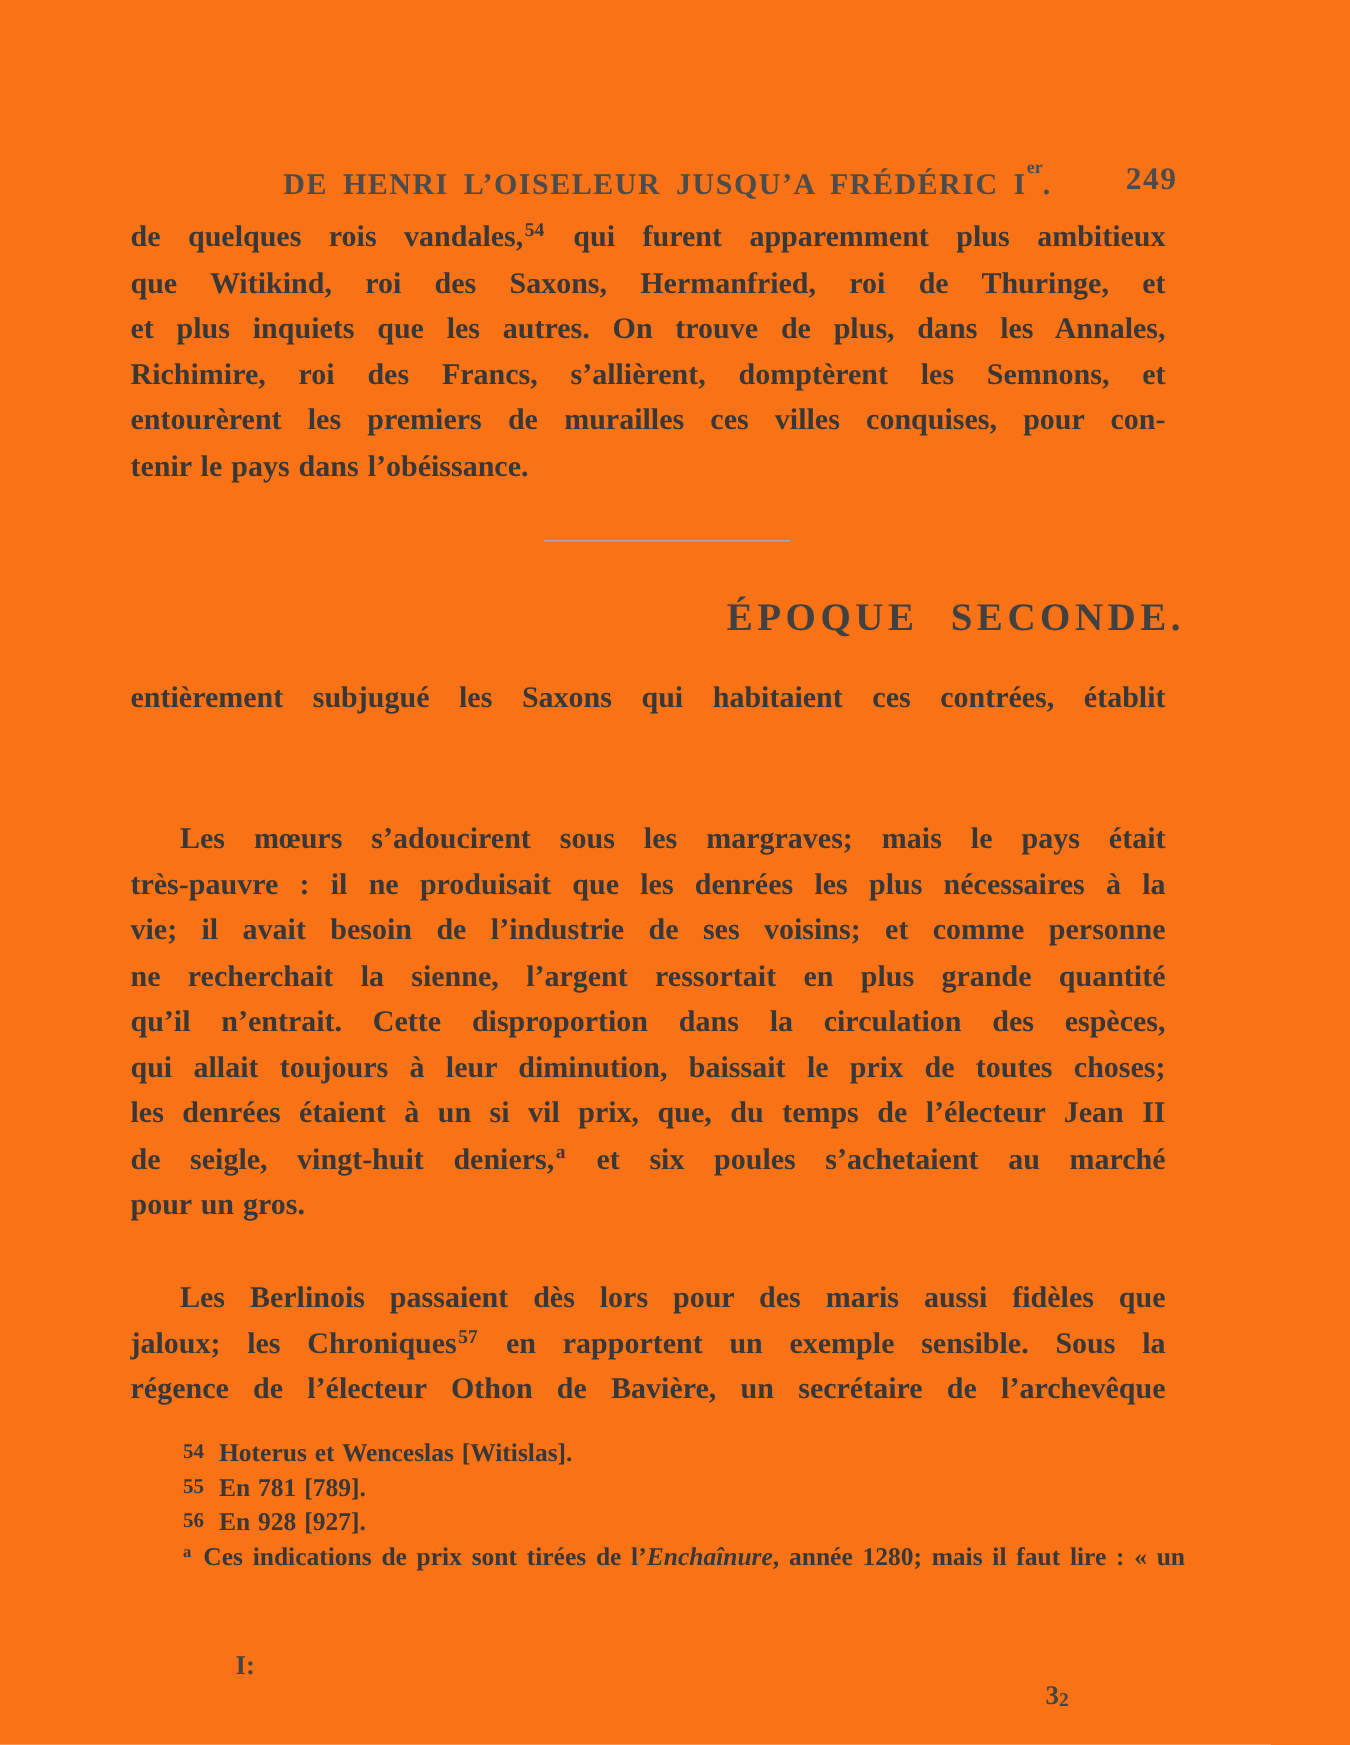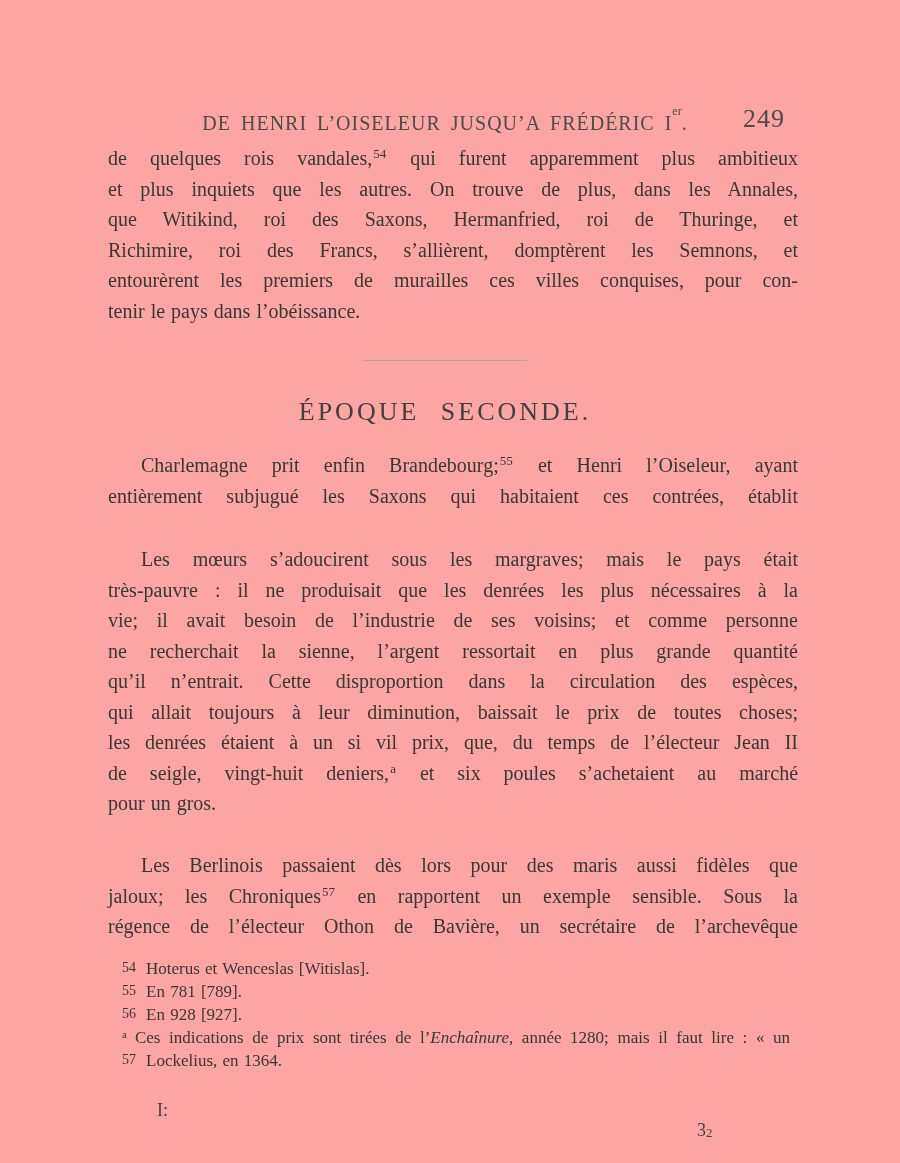--- a/index.html
+++ b/index.html
@@ -1,39 +1,40 @@
 <!DOCTYPE html>
 <html><head>
 <meta charset="utf-8">
 <style>
   html,body{margin:0;padding:0;}
   #page{
     position:relative;
     width:900px;height:1163px;
-    background:#fca5a5;
+    background:#f97316;
     overflow:hidden;
     font-family:"Liberation Serif","DejaVu Serif",serif;
     color:#383838;
+    font-weight:bold;
   }
   
   .header-row{
     position:absolute;left:100px;top:104px;width:690px;height:30px;
     line-height:28px;
   }
   .header-title{
     position:absolute;left:0;right:0;text-align:center;
     font-size:20px;letter-spacing:1px;word-spacing:4px;color:#4c4c4c;
     white-space:nowrap;
   }
   .header-title sup{font-size:12px;position:relative;top:-7px;letter-spacing:0;}
   .page-number{
-    position:absolute;right:5px;top:1px;font-size:26px;color:#4c4c4c;letter-spacing:1px;
+    position:absolute;right:5px;top:1px;font-size:21px;color:#4c4c4c;letter-spacing:1px;
   }
   
-  .para{position:absolute;left:108px;width:690px;font-size:20px;}
+  .para{position:absolute;left:87px;width:690px;font-size:20px;}
   .line{
     height:30.5px;line-height:30.5px;white-space:nowrap;
     word-spacing:1px;
   }
   .line.just{
     white-space:normal;
     text-align:justify;text-align-last:justify;
   }
   .line.indent{padding-left:33px;}
   .sup{font-size:13px;position:relative;top:-7px;margin:0 1px;}
@@ -42,21 +43,21 @@
   #para-1{top:450px;}
   #para-2{top:544px;}
   #para-3{top:850px;}
   
   .divider{
     position:absolute;left:363px;top:360px;width:164px;height:1px;
     background:#a9a9a6;
   }
   .section-heading{
     position:absolute;left:100px;top:397px;width:690px;
-    text-align:center;font-size:26px;letter-spacing:3px;word-spacing:12px;
+    text-align:right;font-size:26px;letter-spacing:3px;word-spacing:12px;
     color:#414141;white-space:nowrap;
   }
   
   .footnotes{position:absolute;left:100px;top:959px;width:690px;font-size:17px;}
   .fline{height:23px;line-height:19px;white-space:nowrap;word-spacing:1px;}
   .fline.just{white-space:normal;text-align:justify;text-align-last:justify;}
   .fline.findent{padding-left:22px;}
   .fmark{font-size:14px;position:relative;top:-2px;margin-right:10px;}
   .fmark-sup{font-size:11px;position:relative;top:-5px;margin-right:8px;}
   
@@ -69,33 +70,32 @@
 
 <div id="page">
 
   <div class="header-row">
     <div class="header-title"><span>DE HENRI L’OISELEUR JUSQU’A FRÉDÉRIC I</span><sup>er</sup><span>.</span></div>
     <div class="page-number">249</div>
   </div>
 
   <div class="para" id="para-0">
       <div class="line just"><span>de quelques rois vandales,</span><span class="sup">54</span><span> qui furent apparemment plus ambitieux</span></div>
+      <div class="line just"><span>que Witikind, roi des Saxons, Hermanfried, roi de Thuringe, et</span></div>
       <div class="line just"><span>et plus inquiets que les autres. On trouve de plus, dans les Annales,</span></div>
-      <div class="line just"><span>que Witikind, roi des Saxons, Hermanfried, roi de Thuringe, et</span></div>
       <div class="line just"><span>Richimire, roi des Francs, s’allièrent, domptèrent les Semnons, et</span></div>
       <div class="line just"><span>entourèrent les premiers de murailles ces villes conquises, pour con-</span></div>
       <div class="line"><span>tenir le pays dans l’obéissance.</span></div>
     </div>
 
   <div class="divider"></div>
 
   <div class="section-heading">ÉPOQUE SECONDE.</div>
 
   <div class="para" id="para-1">
-      <div class="line just indent"><span>Charlemagne prit enfin Brandebourg;</span><span class="sup">55</span><span> et Henri l’Oiseleur, ayant</span></div>
       <div class="line just"><span>entièrement subjugué les Saxons qui habitaient ces contrées, établit</span></div>
     </div>
   <div class="para" id="para-2">
       <div class="line just indent"><span>Les mœurs s’adoucirent sous les margraves; mais le pays était</span></div>
       <div class="line just"><span>très-pauvre : il ne produisait que les denrées les plus nécessaires à la</span></div>
       <div class="line just"><span>vie; il avait besoin de l’industrie de ses voisins; et comme personne</span></div>
       <div class="line just"><span>ne recherchait la sienne, l’argent ressortait en plus grande quantité</span></div>
       <div class="line just"><span>qu’il n’entrait. Cette disproportion dans la circulation des espèces,</span></div>
       <div class="line just"><span>qui allait toujours à leur diminution, baissait le prix de toutes choses;</span></div>
       <div class="line just"><span>les denrées étaient à un si vil prix, que, du temps de l’électeur Jean II</span></div>
@@ -106,19 +106,18 @@
       <div class="line just indent"><span>Les Berlinois passaient dès lors pour des maris aussi fidèles que</span></div>
       <div class="line just"><span>jaloux; les Chroniques</span><span class="sup">57</span><span> en rapportent un exemple sensible. Sous la</span></div>
       <div class="line just"><span>régence de l’électeur Othon de Bavière, un secrétaire de l’archevêque</span></div>
     </div>
 
   <div class="footnotes" id="footnotes">
       <div class="fline findent"><span class="fmark">54</span><span>Hoterus et Wenceslas [Witislas].</span></div>
       <div class="fline findent"><span class="fmark">55</span><span>En 781 [789].</span></div>
       <div class="fline findent"><span class="fmark">56</span><span>En 928 [927].</span></div>
       <div class="fline just findent"><span class="fmark-sup">a</span><span>Ces indications de prix sont tirées de l’</span><span class="it">Enchaînure</span><span>, année 1280; mais il faut lire : « un</span></div>
-      <div class="fline findent"><span class="fmark">57</span><span>Lockelius, en 1364.</span></div>
     </div>
 
   <div class="sig-left">I:</div>
   <div class="sig-right"><span>3</span><span class="sub">2</span></div>
 
 </div>
 
 </body></html>

